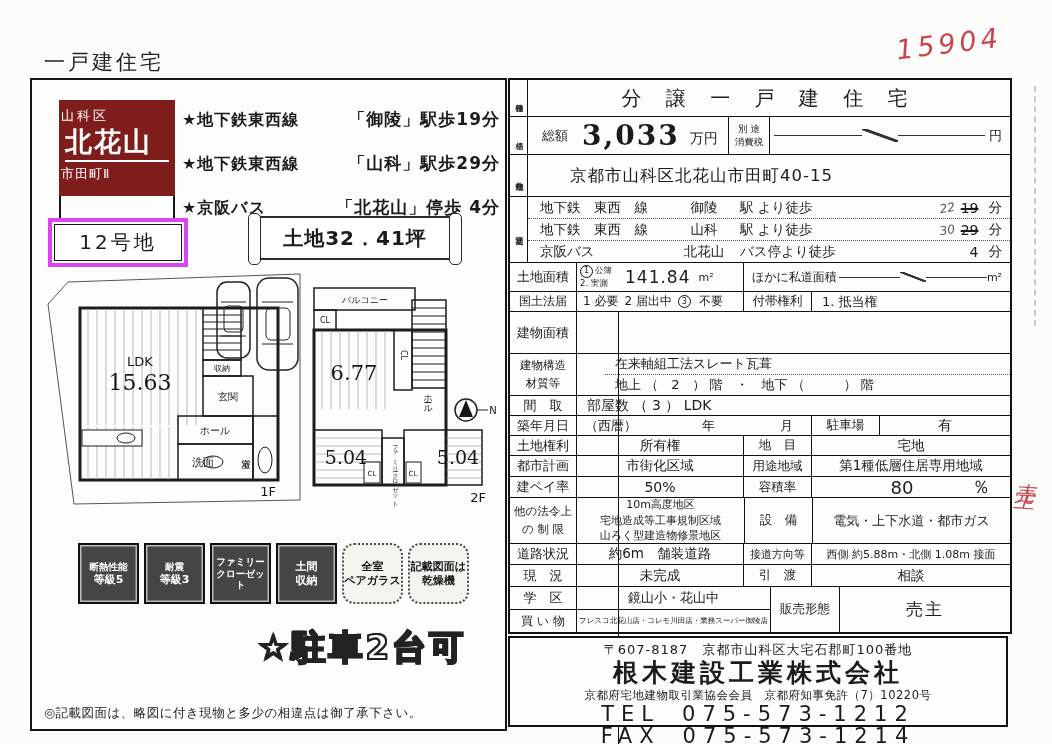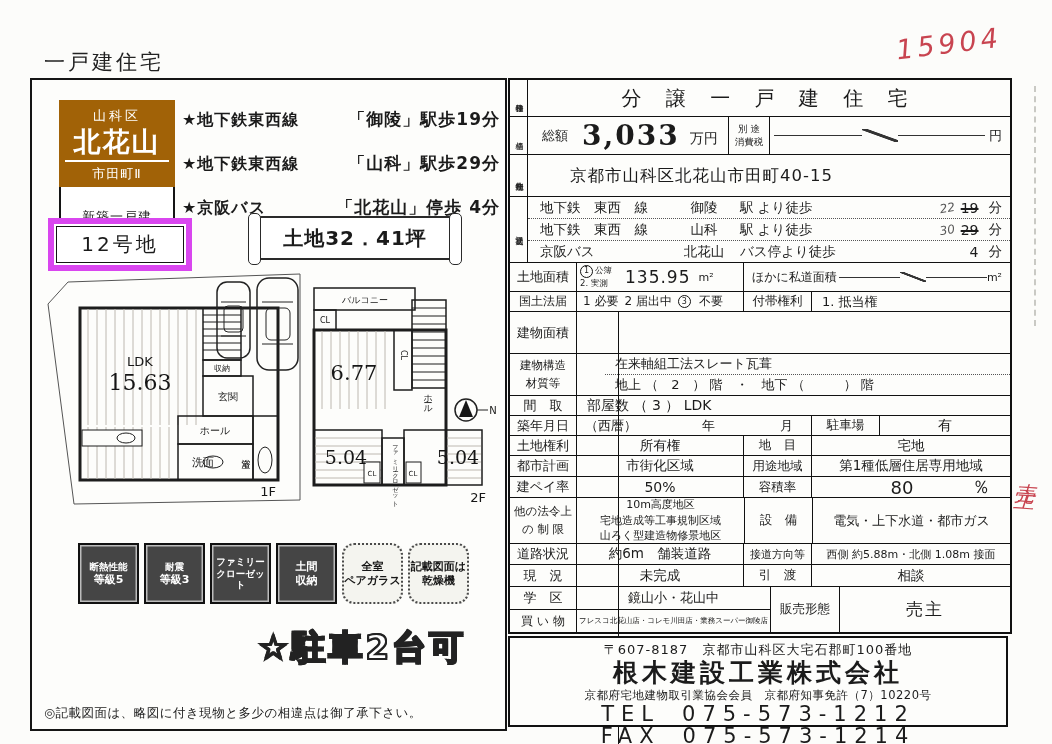--- a/index.html
+++ b/index.html
@@ -8,28 +8,28 @@
   
   .doc-title{position:absolute;left:44px;top:48px;font-size:21px;letter-spacing:3px;color:#222;}
   .hw-ref{position:absolute;left:896px;top:28px;color:#c84450;font-size:27px;font-style:italic;
           letter-spacing:4px;transform:rotate(-7deg);font-weight:500;}
   .hw-seller{position:absolute;left:1012px;top:466px;color:#c84450;font-size:21px;font-style:italic;
           writing-mode:vertical-rl;text-orientation:upright;letter-spacing:6px;transform:rotate(4deg);}
   .scan-dashes{position:absolute;left:1034px;top:86px;height:240px;border-left:2px dashed #c9c9c4;}
   
   .left-box{position:absolute;left:30px;top:78px;width:473px;height:649px;border:2px solid #151515;background:#fdfdfb;}
   .brand{position:absolute;left:27px;top:20px;width:116px;}
-  .brand-black{background:#a16207;color:#fff;text-align:center;padding:7px 2px 4px;}
+  .brand-black{background:#7f1d1d;color:#fff;padding:7px 2px 13px;}
   .brand-district{font-size:13px;letter-spacing:3px;}
   .brand-name{font-size:27px;font-weight:bold;letter-spacing:2px;line-height:1.15;
               border-bottom:2px solid #fff;padding-bottom:3px;margin:1px 4px 3px;}
   .brand-town{font-size:13px;letter-spacing:1px;}
   .brand-sub{border:2px solid #141414;border-top:none;text-align:center;font-size:13px;font-weight:normal;
              padding:21px 0;background:#fff;letter-spacing:1px;}
-  .lot-box{position:absolute;left:16px;top:138px;width:128px;border:6px solid #d946ef;padding:2px;background:#fff;}
+  .lot-box{position:absolute;left:16px;top:138px;width:128px;border:4px solid #d946ef;padding:2px;background:#fff;}
   .lot-inner{border:1.5px solid #141414;font-size:20px;text-align:center;padding:4px 0;letter-spacing:3px;}
   .access-list{position:absolute;left:150px;top:28px;width:318px;}
   .access-row{display:flex;justify-content:space-between;align-items:baseline;font-weight:bold;margin-bottom:21px;}
   .access-line{font-size:16px;letter-spacing:1px;}
   .access-dest{font-size:17px;letter-spacing:1px;}
   .banner{position:absolute;left:223px;top:136px;width:196px;height:40px;border:2px solid #2a2a2a;border-radius:4px;
           display:flex;align-items:center;justify-content:center;font-size:20px;font-weight:bold;
           letter-spacing:1px;background:#fff;}
   .banner::before,.banner::after{content:"";position:absolute;top:-5px;width:11px;height:50px;
           border:1.5px solid #2a2a2a;border-radius:5px;background:#fff;}
@@ -340,21 +340,21 @@
       </div>
     </div>
 
     <div class="tr h29">
       <div class="hlab">土地面積</div>
       <div class="cell w-v1">
         <div class="methods">
           <div><span class="circ">1</span><span>公簿</span></div>
           <div><span>2</span>. <span>実測</span></div>
         </div>
-        <span class="land-value">135.95</span>
+        <span class="land-value">141.84</span>
         <span class="unit-s">m²</span>
       </div>
       <div class="cell land-right">
         <span class="lbl">ほかに私道面積</span>
         <span class="dash"></span>
           <span class="diag small"></span>
           <span class="dash"></span>
         <span class="unit-s">m²</span>
       </div>
     </div>

